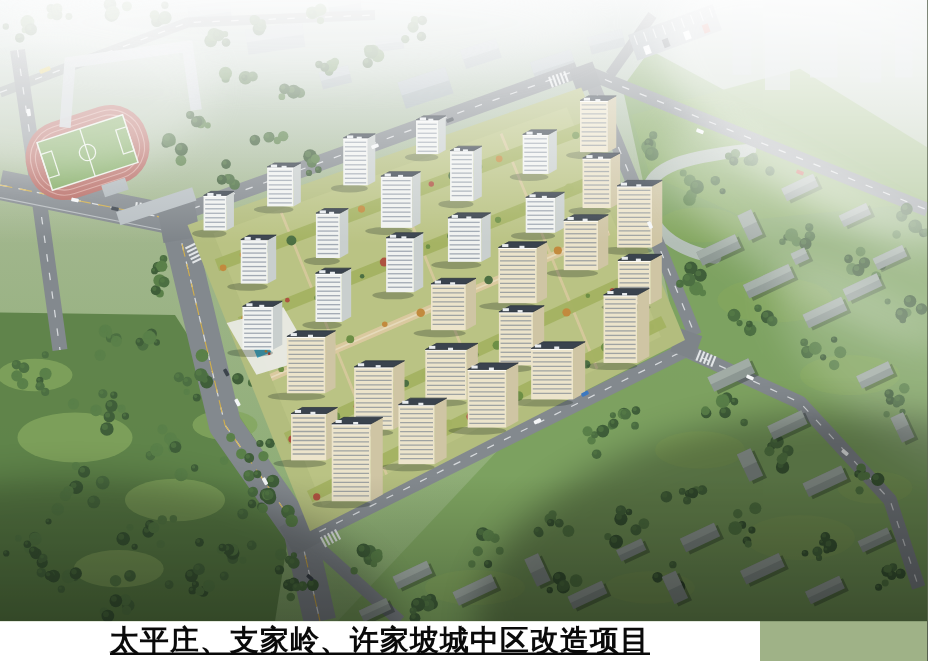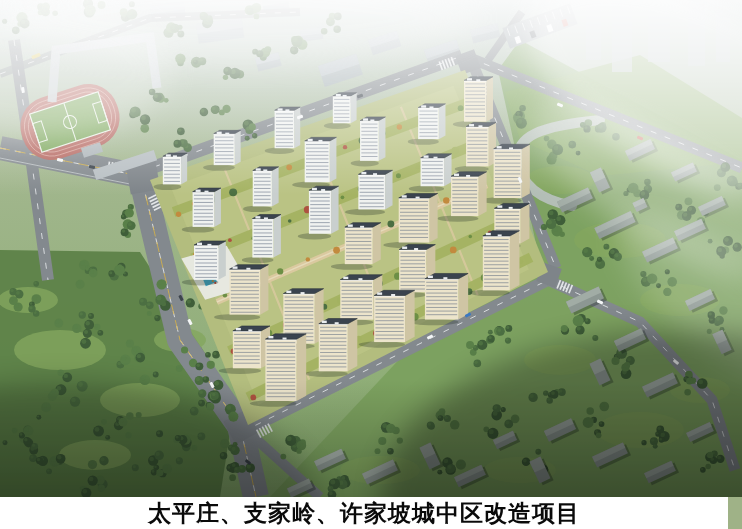--- a/index.html
+++ b/index.html
@@ -1,20 +1,20 @@
 <!DOCTYPE html>
 <html><head>
 <meta charset="utf-8">
 <style>
   html,body{margin:0;padding:0;background:#222;}
   .frame{position:relative;width:742px;height:529px;overflow:hidden;background:#9fb287;
          font-family:"Liberation Sans", sans-serif;}
   svg{display:block;}
-  .caption{position:absolute;left:0;bottom:0;width:728px;height:32px;
-           display:flex;align-items:flex-end;justify-content:center;}
+  .caption{position:absolute;left:0;bottom:0;width:608px;height:32px;
+           display:flex;align-items:flex-start;justify-content:center;text-decoration:underline;}
   .caption span{font-size:23px;font-weight:700;letter-spacing:1px;white-space:nowrap;}
 </style>
 </head>
 <body>
 
 <div class="frame">
   <svg id="scene" width="742" height="497" viewBox="0 0 742 497">
       <defs>
         <linearGradient id="gTop" x1="0" y1="0" x2="0" y2="1">
           <stop offset="0" stop-color="#ffffff" stop-opacity="0.9"></stop>

